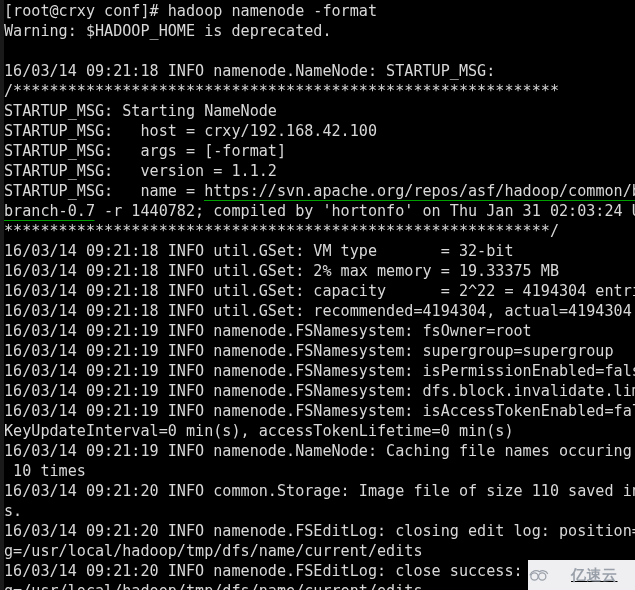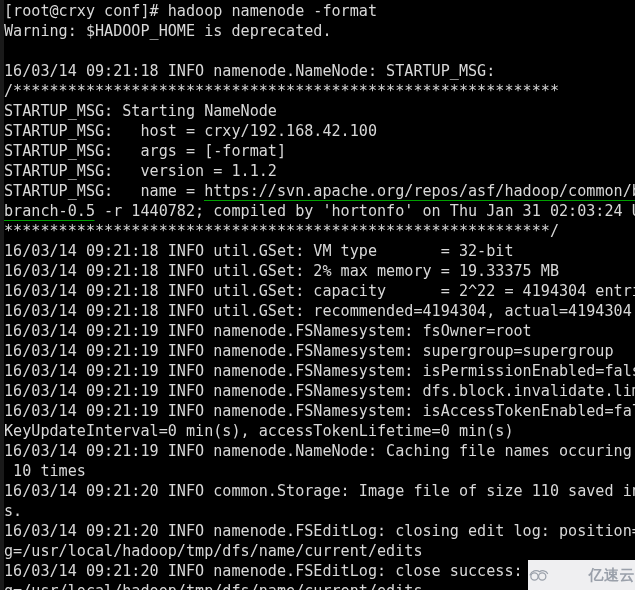--- a/index.html
+++ b/index.html
@@ -57,23 +57,24 @@
   
   #watermark {
     position: absolute;
     right: 0;
     bottom: 0;
     width: 107px;
     height: 30px;
     background: #efeff1;
     display: flex;
     align-items: center;
-    justify-content: space-between;
+    justify-content: flex-start;
     gap: 21px;
     z-index: 5;
+    text-decoration: underline;
   }
   #watermark .wm-icon {
     display: block;
     width: 22px;
     height: 15px;
   }
   #watermark .wm-text {
     font-family: "DejaVu Sans", "Liberation Sans", sans-serif;
     font-size: 15px;
     font-weight: 600;
@@ -96,21 +97,21 @@
     <span class="line blank"></span>
     <span class="line">16/03/14 09:21:18 INFO namenode.NameNode: STARTUP_MSG:</span>
     <span class="line">/************************************************************</span>
     <span class="line">STARTUP_MSG: Starting NameNode</span>
     <span class="line">STARTUP_MSG:   host = crxy/192.168.42.100</span>
     <span class="line">STARTUP_MSG:   args = [-format]</span>
     <span class="line">STARTUP_MSG:   version = 1.1.2</span>
 
     <span class="line"><span>STARTUP_MSG:   name = </span><span class="seg-url">https://svn.apache.org/repos/asf/hadoop/common/branches/</span></span>
 
-    <span class="line"><span class="seg-url">branch-0.5</span><span> -r 1440782; compiled by 'hortonfo' on Thu Jan 31 02:03:24 UTC 2013</span></span>
+    <span class="line"><span class="seg-url">branch-0.7</span><span> -r 1440782; compiled by 'hortonfo' on Thu Jan 31 02:03:24 UTC 2013</span></span>
 
     <span class="line">************************************************************/</span>
     <span class="line">16/03/14 09:21:18 INFO util.GSet: VM type       = 32-bit</span>
     <span class="line">16/03/14 09:21:18 INFO util.GSet: 2% max memory = 19.33375 MB</span>
     <span class="line">16/03/14 09:21:18 INFO util.GSet: capacity      = 2^22 = 4194304 entries</span>
     <span class="line">16/03/14 09:21:18 INFO util.GSet: recommended=4194304, actual=4194304</span>
     <span class="line">16/03/14 09:21:19 INFO namenode.FSNamesystem: fsOwner=root</span>
     <span class="line">16/03/14 09:21:19 INFO namenode.FSNamesystem: supergroup=supergroup</span>
     <span class="line">16/03/14 09:21:19 INFO namenode.FSNamesystem: isPermissionEnabled=false</span>
     <span class="line">16/03/14 09:21:19 INFO namenode.FSNamesystem: dfs.block.invalidate.limit=100</span>

